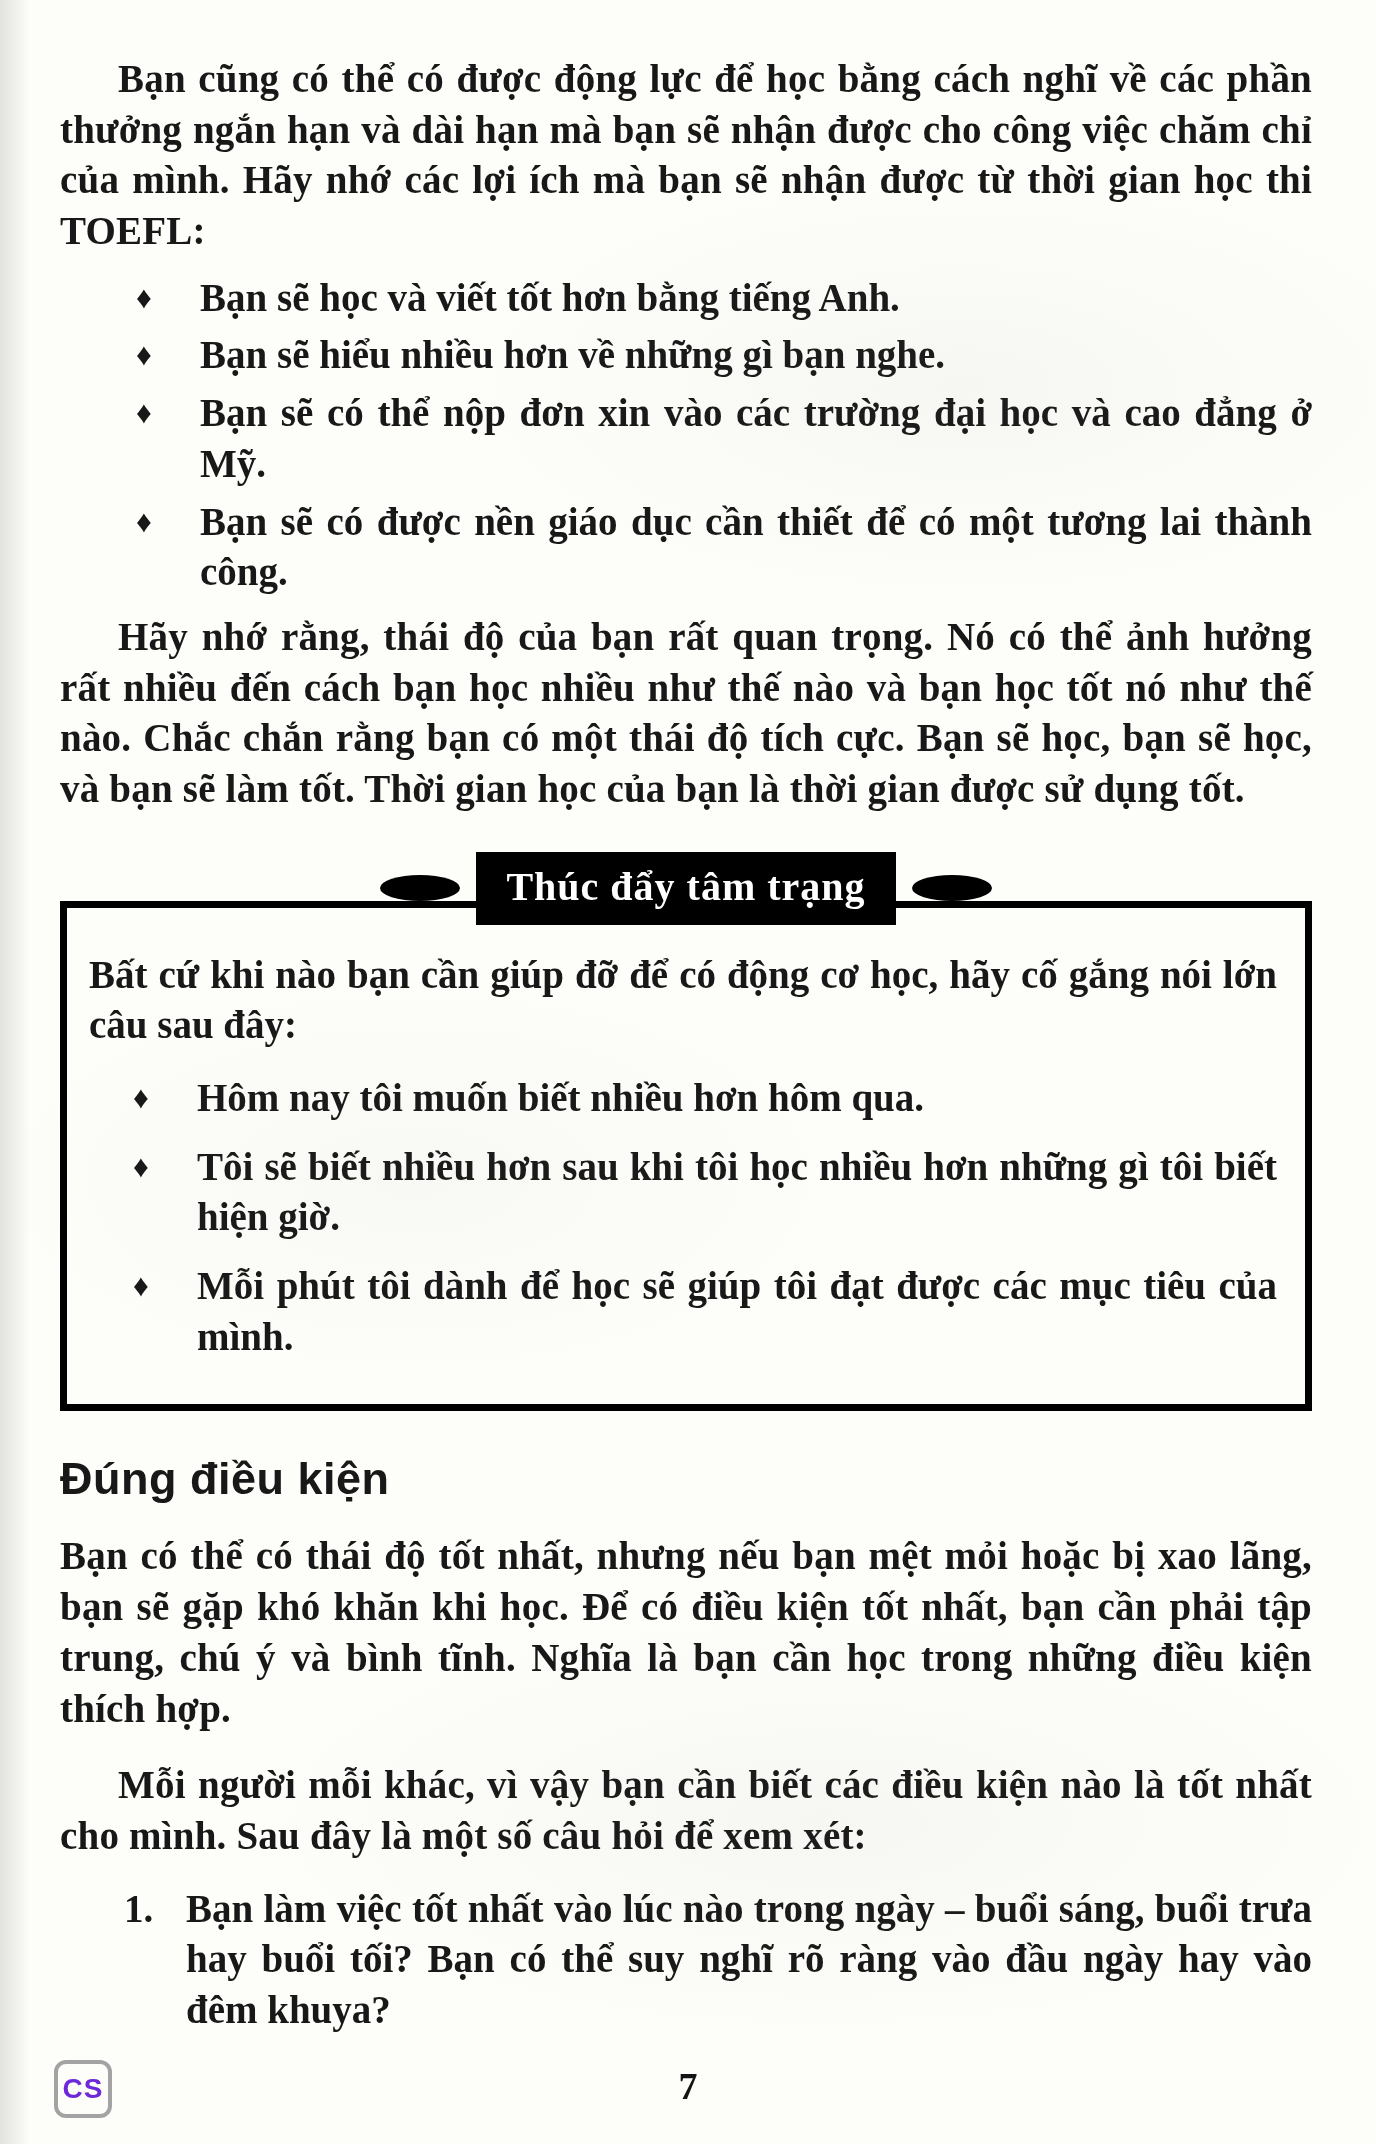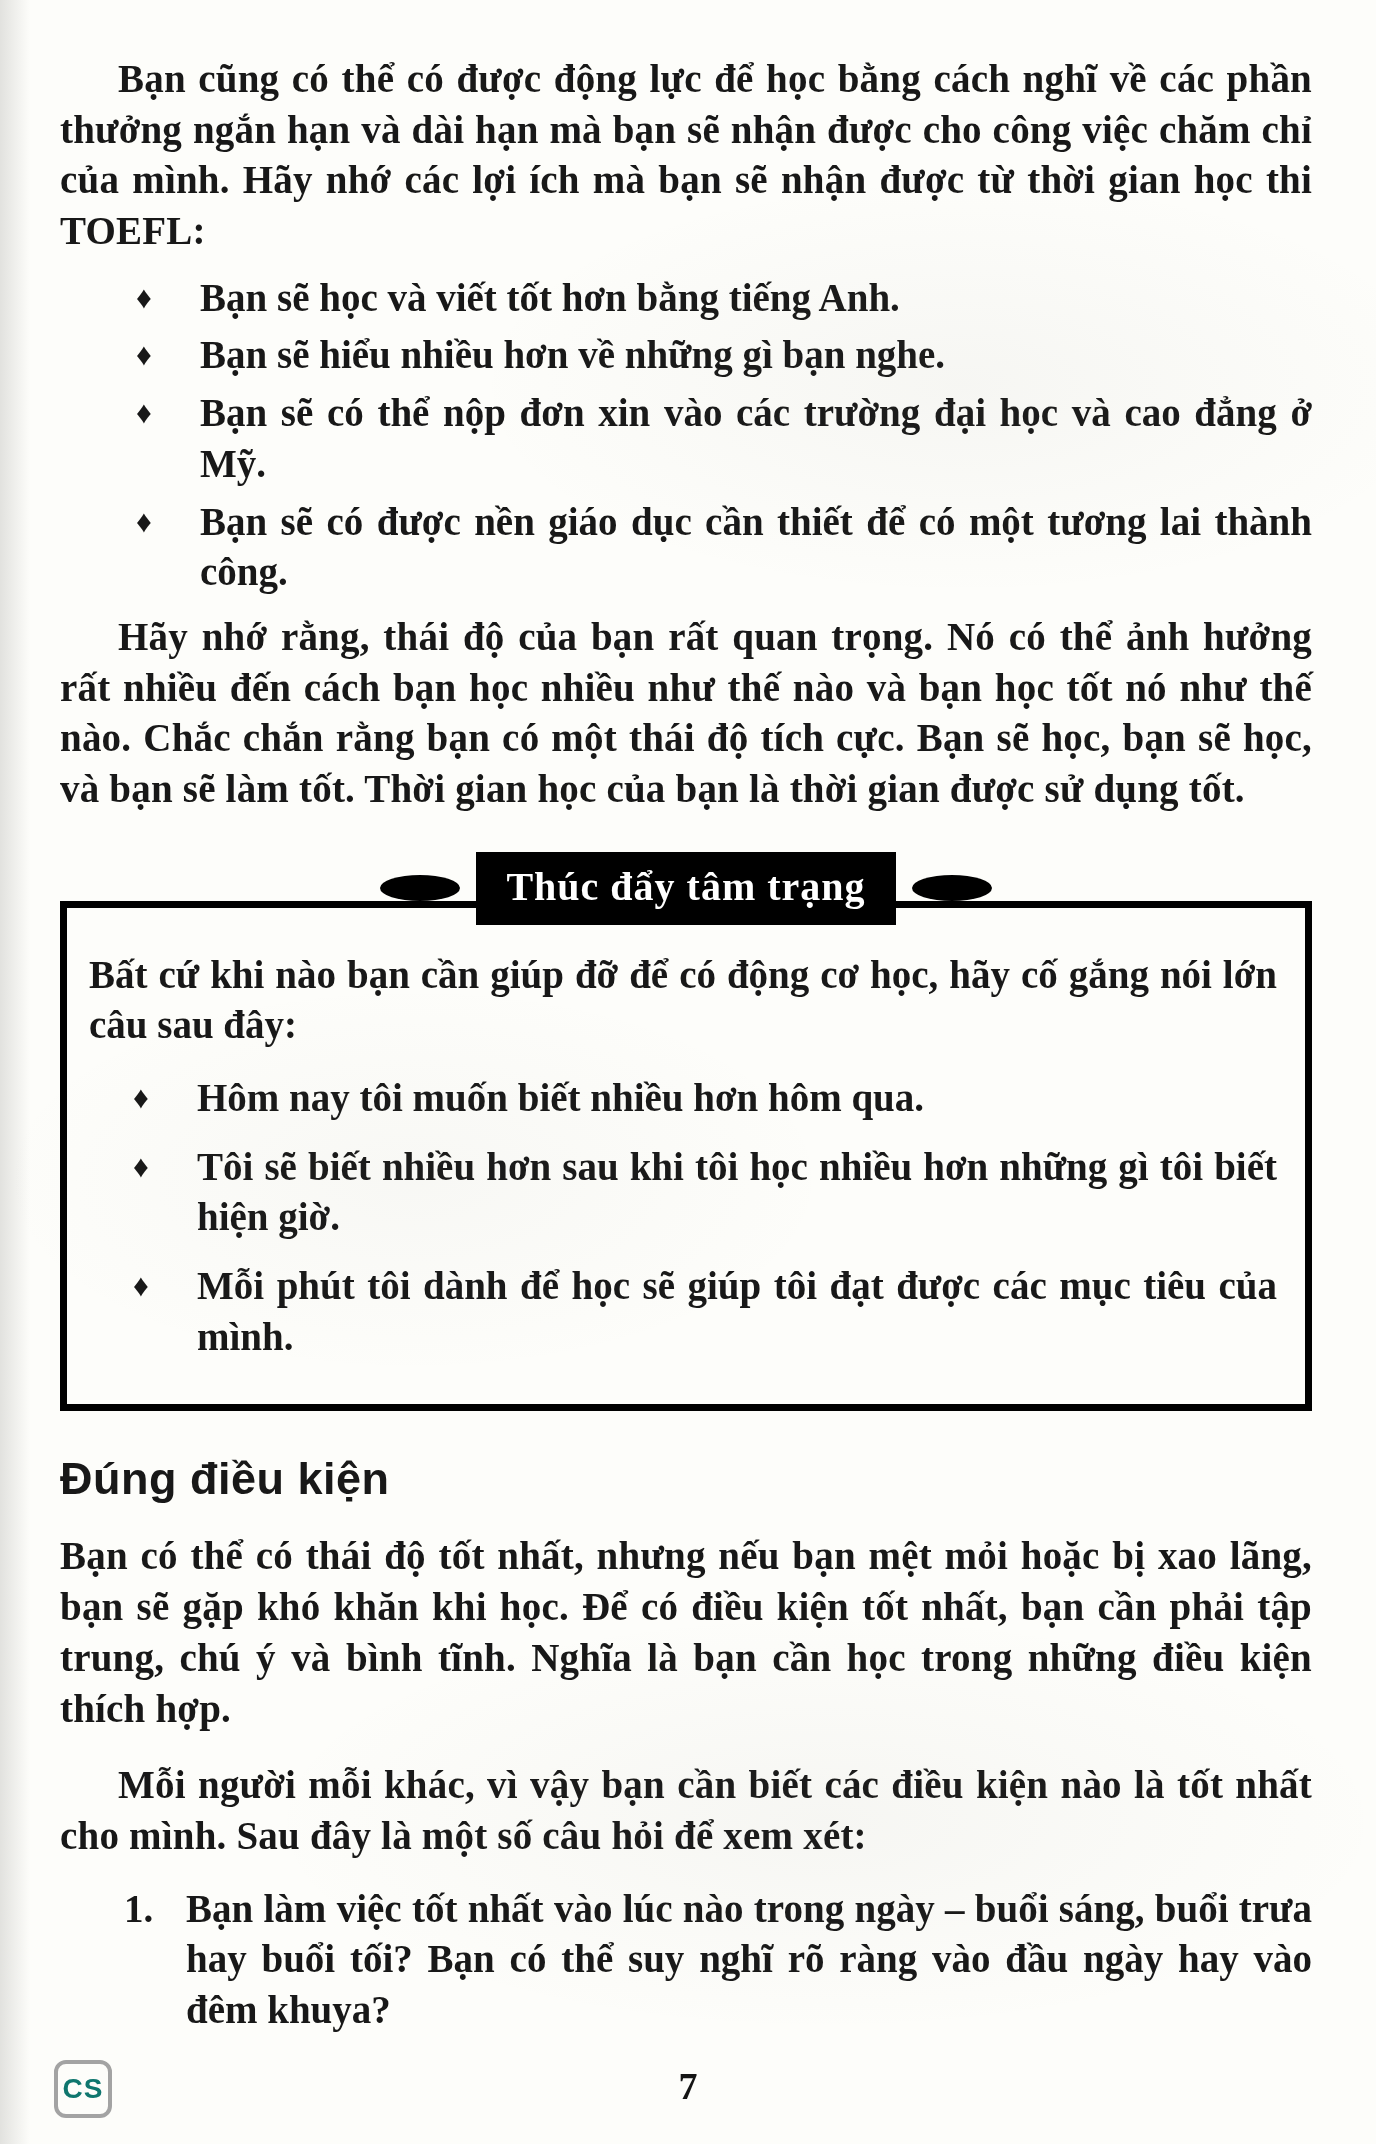--- a/index.html
+++ b/index.html
@@ -135,21 +135,21 @@
   }
 
   
   .watermark {
     position: absolute;
     left: 54px;
     bottom: 26px;
     display: flex;
     align-items: center;
     gap: 13px;
-    color: #0f766e;
+    color: #6d28d9;
     z-index: 1;
   }
   .cs-logo {
     width: 58px;
     height: 58px;
     border: 4px solid #a3a3a3;
     border-radius: 12px;
     display: flex;
     align-items: center;
     justify-content: center;

